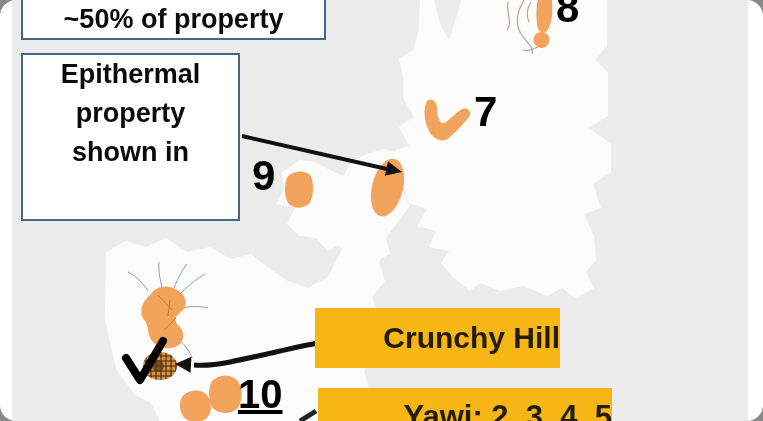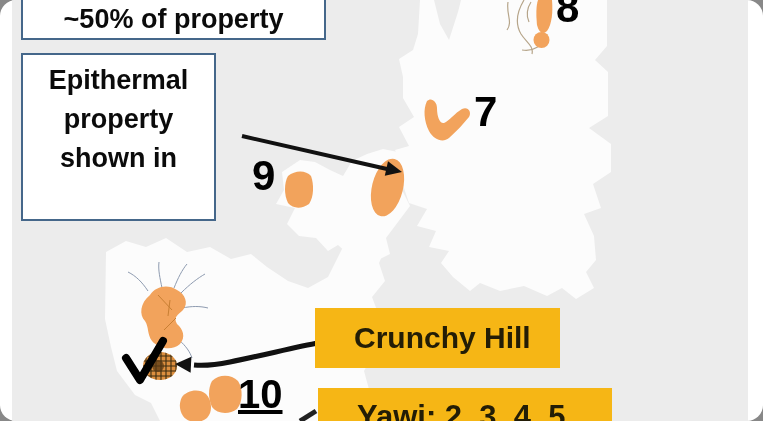--- a/index.html
+++ b/index.html
@@ -17,25 +17,25 @@
   .stream{stroke:#b6a58a;stroke-width:1.2;fill:none;}
   .vein-o{stroke:#c87f33;stroke-width:1;fill:none;}
   .vein-b{stroke:#8e9bb0;stroke-width:1;fill:none;}
   .arrow-line{stroke:var(--ink);fill:none;}
   .arrow-head{fill:var(--ink);}
   .note-box{position:absolute;background:#fff;border:2.5px solid var(--note-border);
     display:flex;align-items:center;justify-content:center;text-align:center;
     color:#0b0b0b;font-weight:700;}
   .note-50{left:21px;top:-22px;width:305px;height:62px;font-size:27px;
     align-items:flex-end;padding-bottom:3px;}
-  .note-epi{left:21px;top:53px;width:195px;height:168px;font-size:27px;line-height:39px;
-    flex-direction:column;justify-content:flex-start;padding-top:6px;}
+  .note-epi{left:21px;top:53px;width:219px;height:168px;font-size:27px;line-height:39px;
+    flex-direction:column;justify-content:flex-start;}
   .wavy{text-decoration:underline wavy #c33 2px;text-underline-offset:5px;}
   .gold-box{position:absolute;background:var(--gold);color:var(--label-ink);
-    font-weight:700;display:flex;align-items:center;justify-content:flex-start;text-align:center;padding-left:39px;}
+    font-weight:700;display:flex;align-items:center;justify-content:flex-end;text-align:center;}
   .gold-crunchy{left:315px;top:308px;width:245px;height:60px;font-size:30px;}
   .gold-yawi{left:318px;top:388px;width:294px;height:56px;font-size:31px;
     align-items:flex-start;padding-top:11px;}
   .map-num{position:absolute;color:#000;font-weight:700;font-size:42px;line-height:1;}
   .num-7{left:474px;top:91px;}
   .num-8{left:556px;top:-13px;}
   .num-9{left:252px;top:155px;}
   .num-10{left:238px;top:374px;font-size:40px;text-decoration:underline;}
 </style>
 </head>

